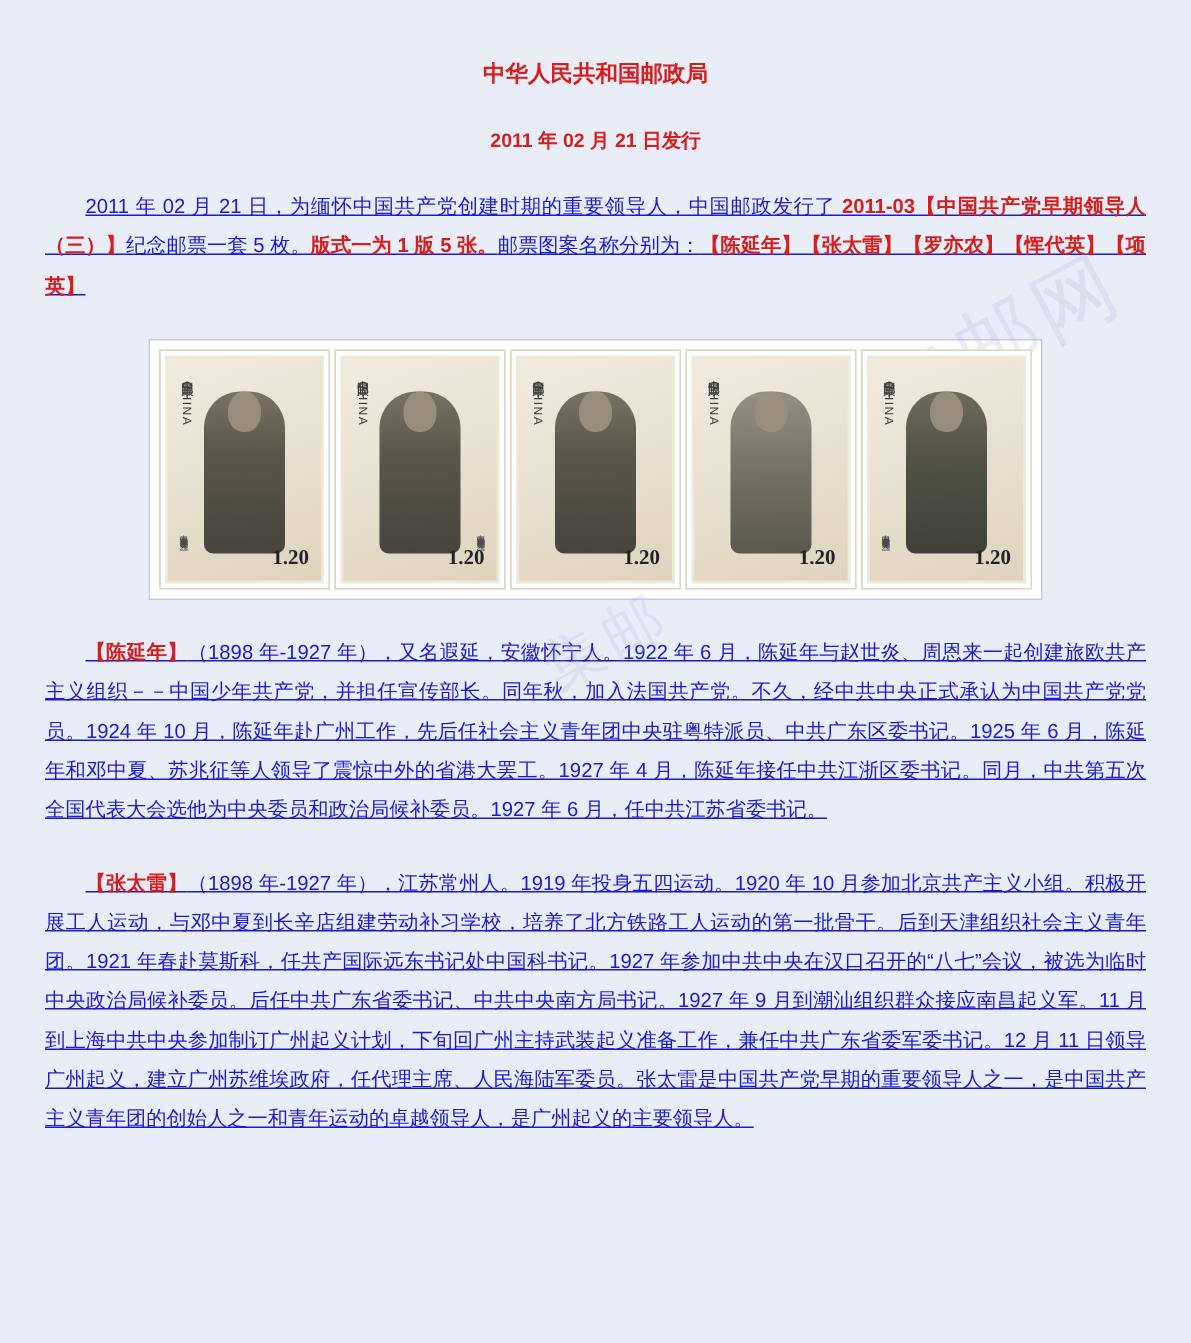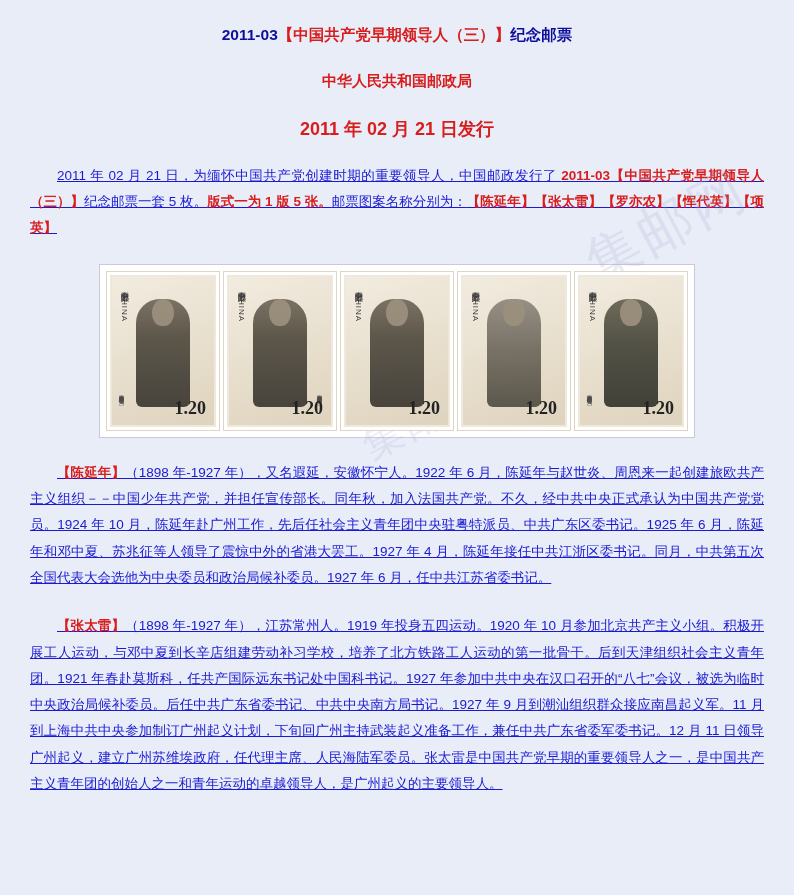--- a/index.html
+++ b/index.html
@@ -56,21 +56,21 @@
   }
   h2.subtitle {
     text-align: center;
     font-size: 15px;
     font-weight: bold;
     color: #d81d1d;
     margin: 26px 0 0 0;
   }
   h3.dateline {
     text-align: center;
-    font-size: 18px;
+    font-size: 13px;
     font-weight: bold;
     color: #d81d1d;
     margin: 26px 0 0 0;
   }
   p.body {
     font-size: 13.5px;
     line-height: 1.95;
     color: #1a1ad2;
     margin: 22px 0 0 0;
     text-align: justify;
@@ -138,21 +138,21 @@
     right: 7px;
     font-size: 5.5px;
     color: #4a4a4a;
     writing-mode: vertical-rl;
     letter-spacing: 0.5px;
   }
   .stamp .value {
     position: absolute;
     bottom: 6px;
     right: 8px;
-    font-size: 18px;
+    font-size: 14px;
     font-weight: bold;
     color: #222;
     font-family: "Liberation Serif", serif;
   }
   .stamp .figure {
     position: absolute;
     left: 50%;
     bottom: 18px;
     transform: translateX(-50%);
     width: 54px;
@@ -181,23 +181,20 @@
   .footer-space { height: 10px; }
 </style>
 </head>
 <body>
 
 <div class="page">
 
   <div class="watermark">集邮网</div>
   <div class="watermark2">集邮</div>
 
-  <h1 class="title">
-    <span>2011-03</span><span class="red">【中国共产党早期领导人（三）】</span><span>纪念邮票</span>
-  </h1>
 
   <h2 class="subtitle">中华人民共和国邮政局</h2>
 
   <h3 class="dateline">2011 年 02 月 21 日发行</h3>
 
   <p class="body">
     <span>2011 年 02 月 21 日，为缅怀中国共产党创建时期的重要领导人，中国邮政发行了 </span><span class="b-red">2011-03【中国共产党早期领导人（三）】</span><span>纪念邮票一套 5 枚。</span><span class="b-red">版式一为 1 版 5 张。</span><span>邮票图案名称分别为：</span><span class="b-red">【陈延年】【张太雷】【罗亦农】【恽代英】【项英】</span>
   </p>
 
   <div class="stamp-wrap">

